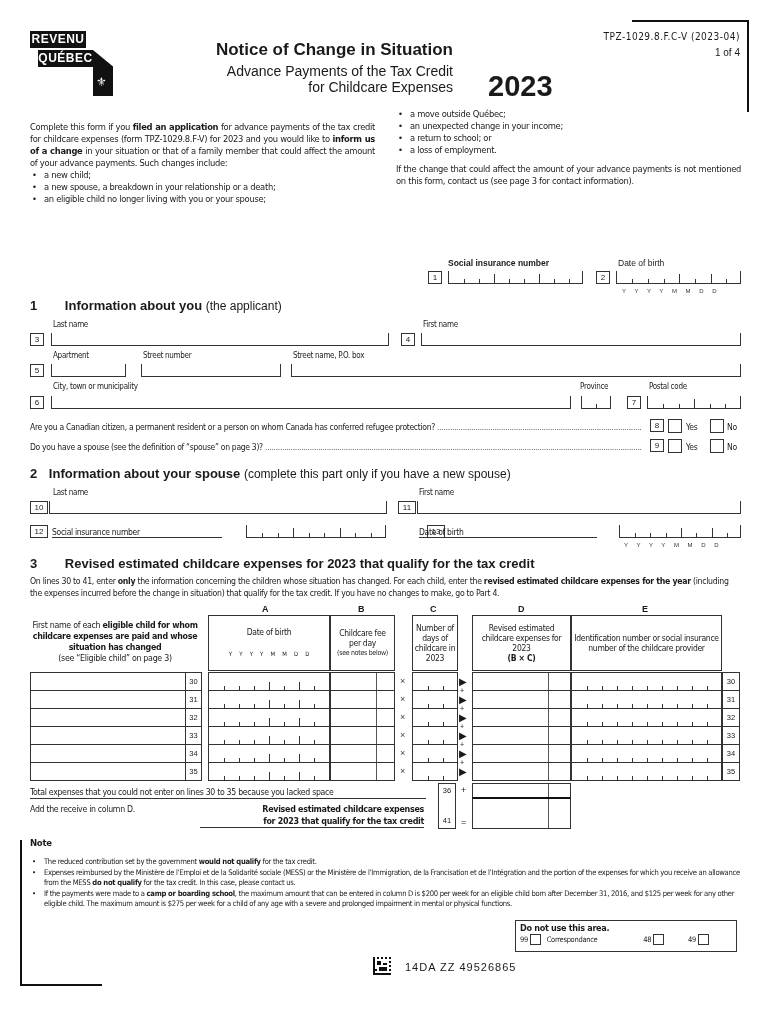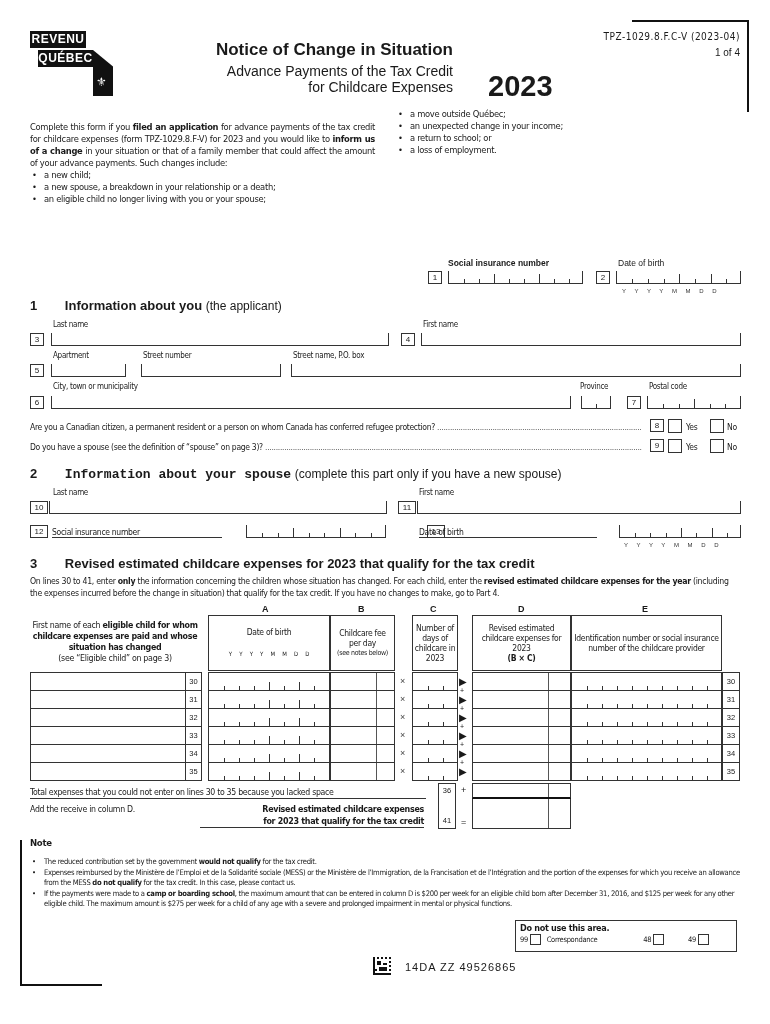--- a/index.html
+++ b/index.html
@@ -78,20 +78,21 @@
     <li>an eligible child no longer living with you or your spouse;</li>
   </ul>
 </div>
 <div class="abs col2 cond">
   <ul>
     <li>a move outside Québec;</li>
     <li>an unexpected change in your income;</li>
     <li>a return to school; or</li>
     <li>a loss of employment.</li>
   </ul>
+  <p>If the change that could affect the amount of your advance payments is not mentioned on this form, contact us (see page 3 for contact information).</p>
 </div>
 
 <div class="abs" style="left:448px;top:258px;font-size:8.5px;font-weight:bold;">Social insurance number</div>
 <div class="abs" style="left:618px;top:258px;font-size:8.5px;">Date of birth</div>
 <span class="abs numbox" style="left:428px;top:271px;">1</span>
 <div class="fieldline" style="left:448px;top:271px;width:135px;">
   <div class="tick" style="left:15px;height:4px;"></div>
     <div class="tick" style="left:30px;height:4px;"></div>
     <div class="tick" style="left:45px;height:9px;"></div>
   <div class="tick" style="left:60px;height:4px;"></div>
@@ -159,21 +160,21 @@
 
 <div class="q cond" style="top:442px;"><span>Do you have a spouse (see the definition of “spouse” on page 3)?</span><span class="dots"> ..........................................................................................................................................................................................................</span></div>
 <span class="abs numbox" style="left:650px;top:439px;">9</span>
 <span class="abs ckbox" style="left:668px;top:439px;"></span>
 <span class="yn cond" style="left:686px;top:442px;">Yes</span>
 <span class="abs ckbox" style="left:710px;top:439px;"></span>
 <span class="yn cond" style="left:727px;top:442px;">No</span>
 
 <div class="sect" style="left:30px;top:466px;">
   <span>2</span>
-  <span style="margin-left:24px;font-family:Liberation Mono, monospace;">Information about your spouse</span>
+  <span style="margin-left:8px;">Information about your spouse</span>
   <span class="sub">(complete this part only if you have a new spouse)</span>
 </div>
 <div class="lbl cond" style="left:53px;top:488px;">Last name</div>
 <span class="abs numbox" style="left:30px;top:501px;min-width:18px;">10</span>
 <div class="fieldline" style="left:49px;top:501px;width:338px;"></div>
 <div class="lbl cond" style="left:419px;top:488px;">First name</div>
 <span class="abs numbox" style="left:398px;top:501px;min-width:18px;">11</span>
 <div class="fieldline" style="left:417px;top:501px;width:324px;"></div>
 
 <span class="abs numbox" style="left:30px;top:525px;min-width:18px;">12</span>

